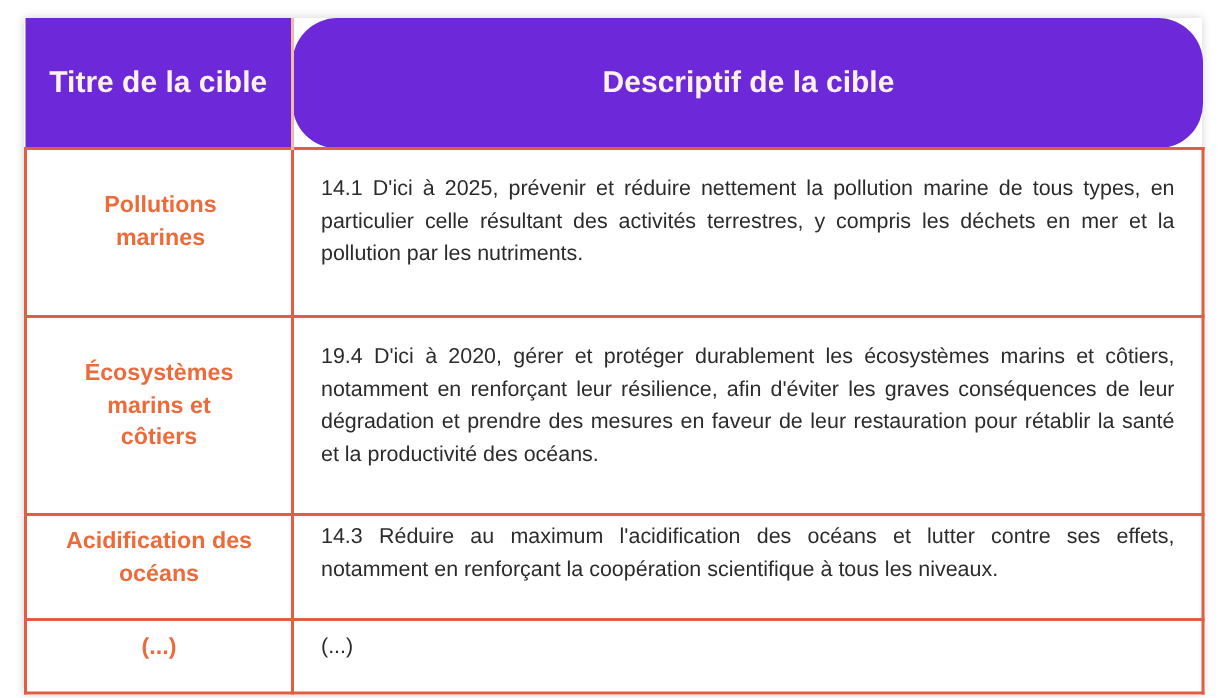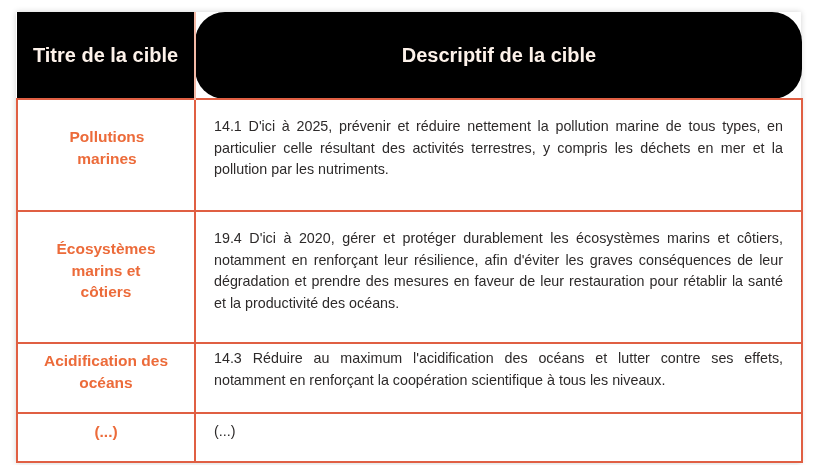--- a/index.html
+++ b/index.html
@@ -22,21 +22,21 @@
       box-shadow: 0 0 6px rgba(0,0,0,0.18);
     }
     table {
       border-collapse: collapse;
       width: 785px;
       table-layout: fixed;
     }
     col.c1 { width: 178px; }
     col.c2 { width: 607px; }
     th {
-      background: #000000;
+      background: #6d28d9;
       color: #fdf2ea;
       font-weight: bold;
       font-size: 20px;
       line-height: 36px;
       text-align: center;
       vertical-align: middle;
       height: 86px;
       padding: 0 8px;
       border-right: 2px solid #f3b9a6;
     }

